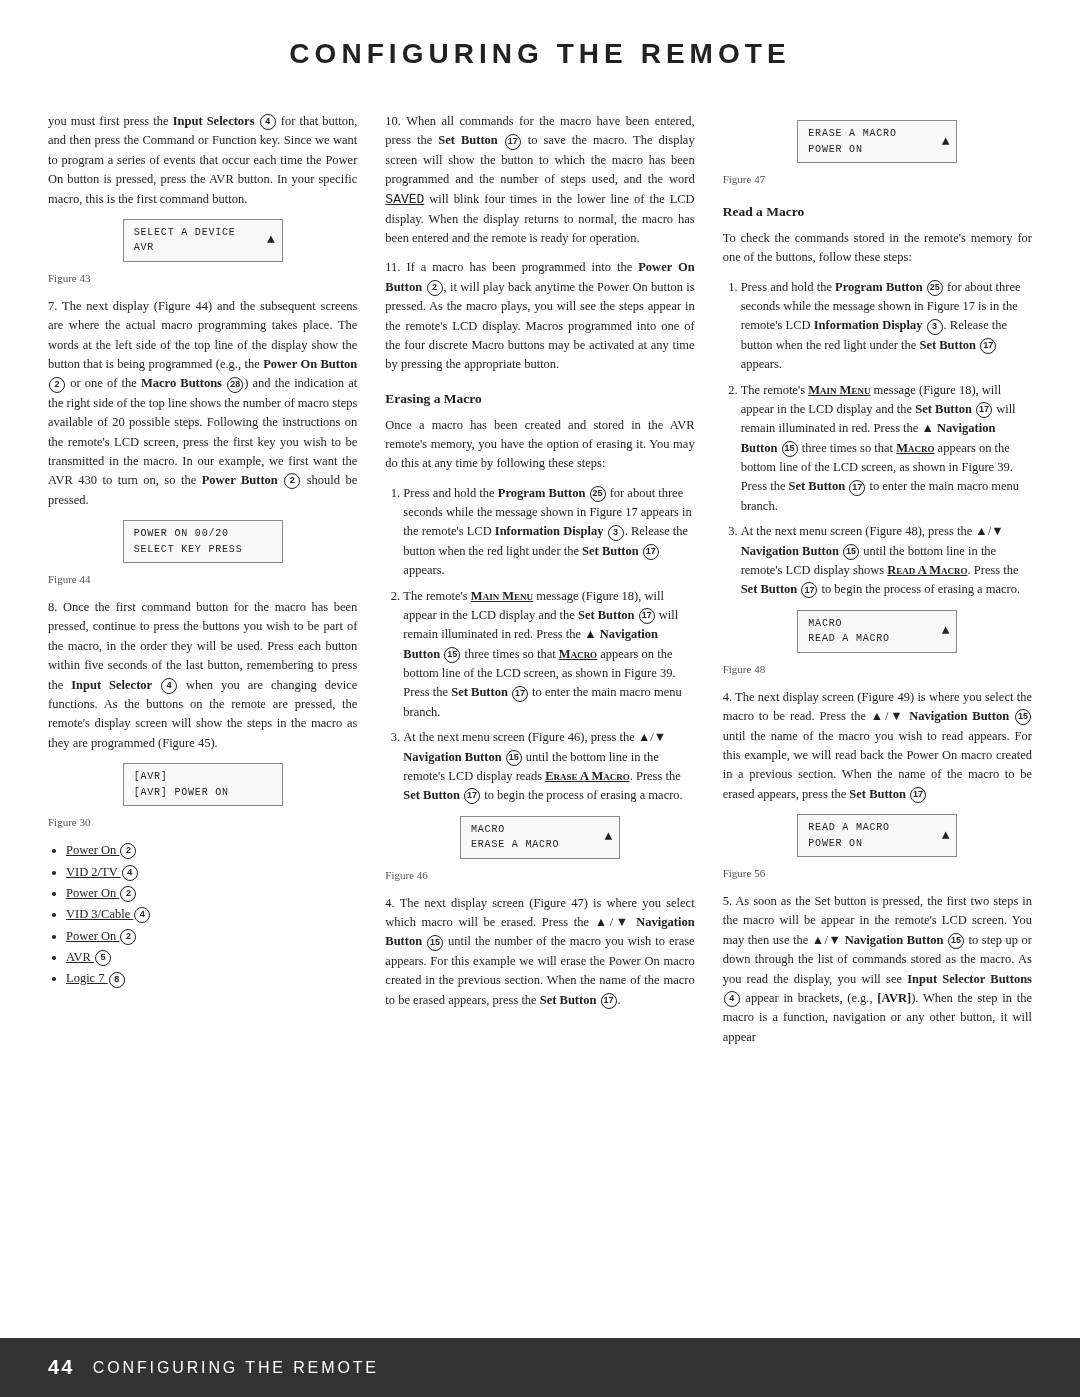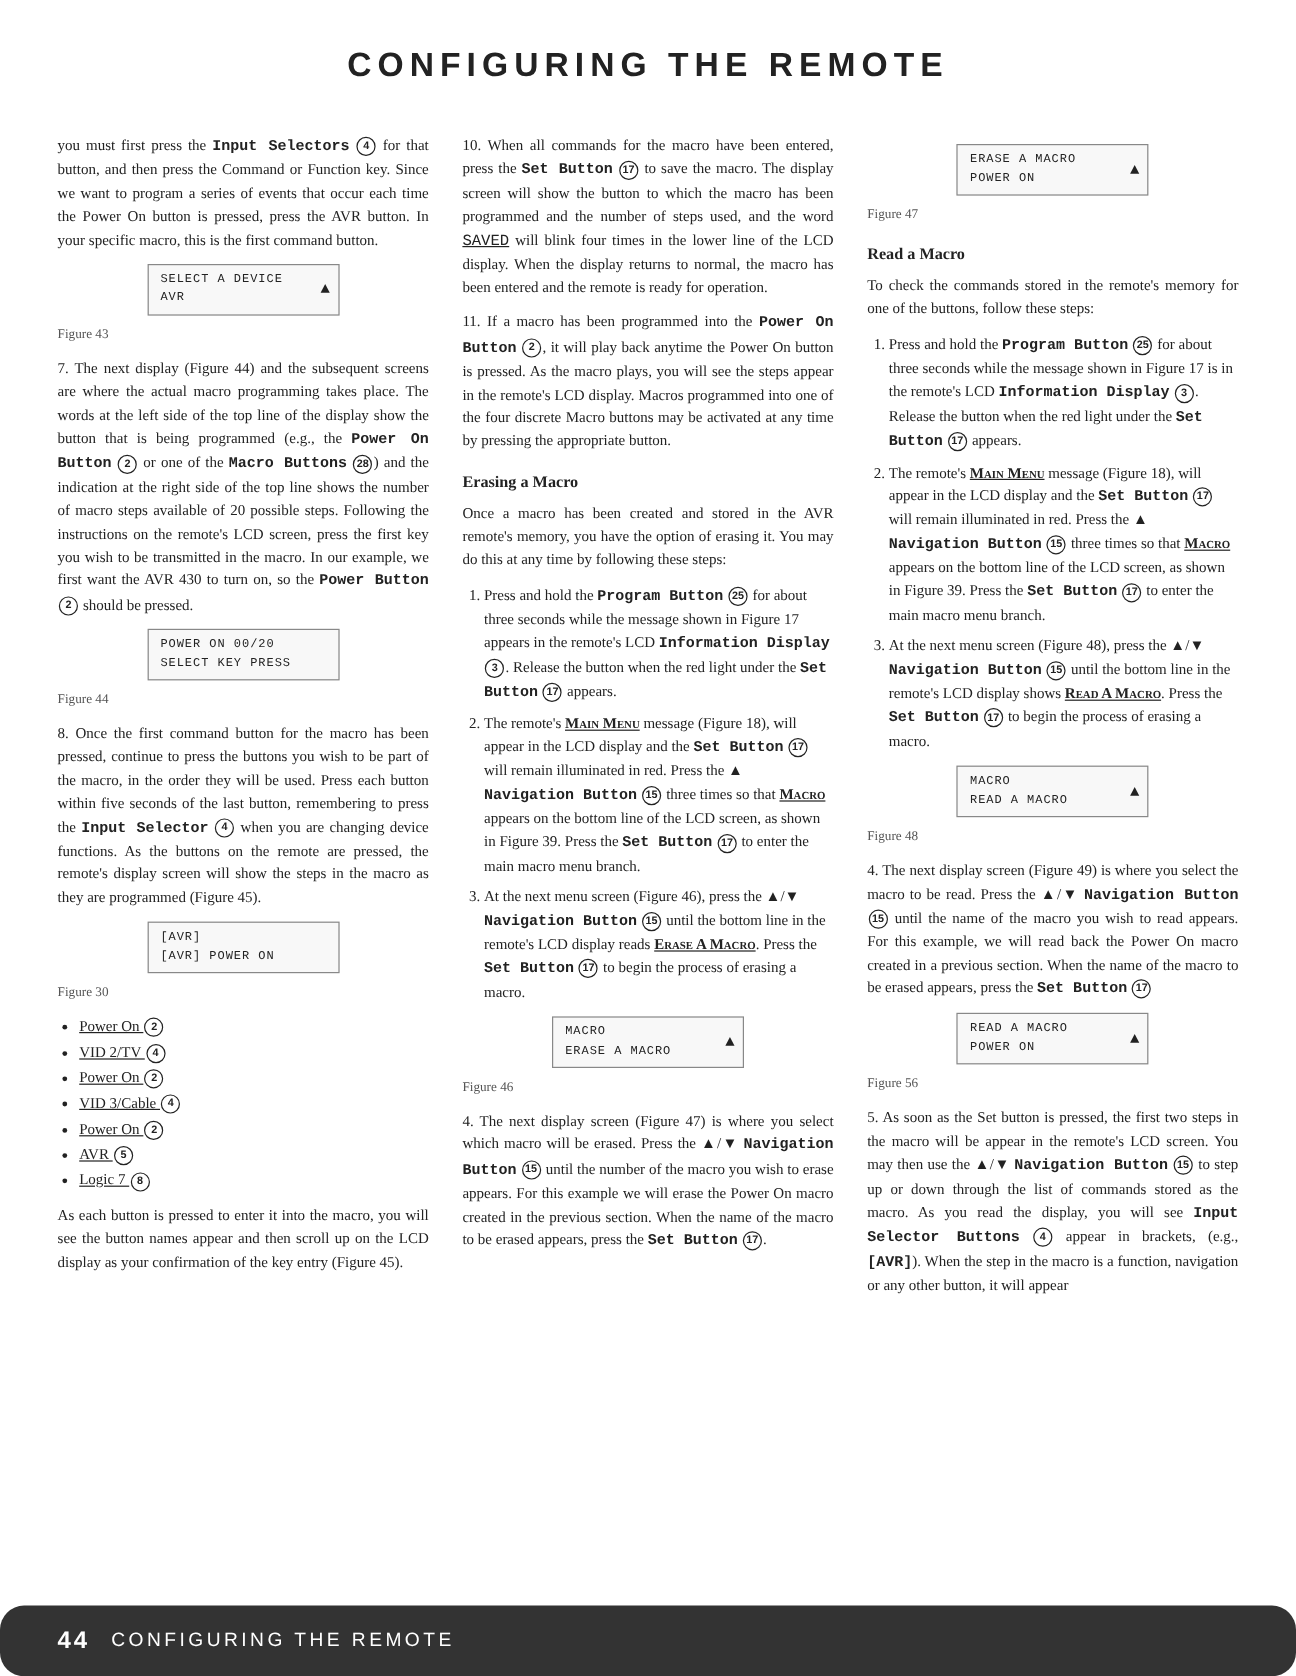--- a/index.html
+++ b/index.html
@@ -67,21 +67,21 @@
       top: 50%;
       transform: translateY(-50%);
       font-size: 13px;
     }
     .figure-label {
       font-size: 11px;
       color: #555;
       margin-bottom: 10px;
       display: block;
     }
-    .bold { font-weight: bold; font-family: Liberation Mono, monospace; }
+    .bold { font-weight: bold; }
     .circle-num {
       display: inline-flex;
       align-items: center;
       justify-content: center;
       width: 16px;
       height: 16px;
       border: 1.5px solid #222;
       border-radius: 50%;
       font-size: 9px;
       font-weight: bold;
@@ -110,21 +110,20 @@
       width: 100%;
       background: #333;
       color: #fff;
       font-family: Arial, sans-serif;
       font-size: 16px;
       letter-spacing: 0.14em;
       padding: 18px 48px;
       display: flex;
       align-items: center;
       gap: 18px;
-      border-radius: 20px;
     }
     .footer-num {
       font-size: 20px;
       font-weight: 700;
     }
     .footer-text {
       font-size: 16px;
       font-weight: 400;
       letter-spacing: 0.18em;
     }
@@ -186,23 +185,20 @@
     <ul class="bullet-list">
       <li>Power On <span class="circle-num">2</span></li>
       <li>VID 2/TV <span class="circle-num">4</span></li>
       <li>Power On <span class="circle-num">2</span></li>
       <li>VID 3/Cable <span class="circle-num">4</span></li>
       <li>Power On <span class="circle-num">2</span></li>
       <li>AVR <span class="circle-num">5</span></li>
       <li>Logic 7 <span class="circle-num">8</span></li>
     </ul>
 
-    <p>
-      As each button is pressed to enter it into the macro, you will see the button names appear and then scroll up on the LCD display as your confirmation of the key entry (Figure 45).
-    </p>
   </div>
 
   <div class="col">
     <p>
       10. When all commands for the macro have been entered, press the <span class="bold">Set Button</span> <span class="circle-num">17</span> to save the macro. The display screen will show the button to which the macro has been programmed and the number of steps used, and the word <span class="saved-word">SAVED</span> will blink four times in the lower line of the LCD display. When the display returns to normal, the macro has been entered and the remote is ready for operation.
     </p>
 
     <p>
       11. If a macro has been programmed into the <span class="bold">Power On Button</span> <span class="circle-num">2</span>, it will play back anytime the Power On button is pressed. As the macro plays, you will see the steps appear in the remote's LCD display. Macros programmed into one of the four discrete Macro buttons may be activated at any time by pressing the appropriate button.
     </p>

